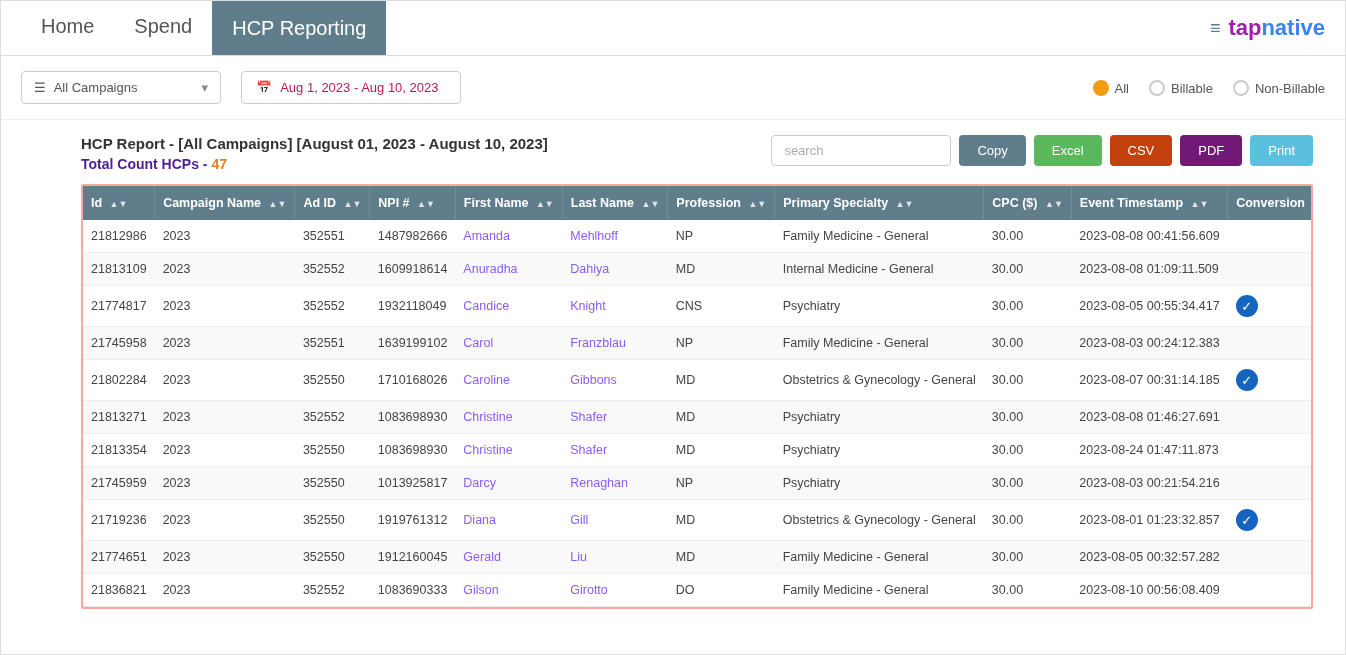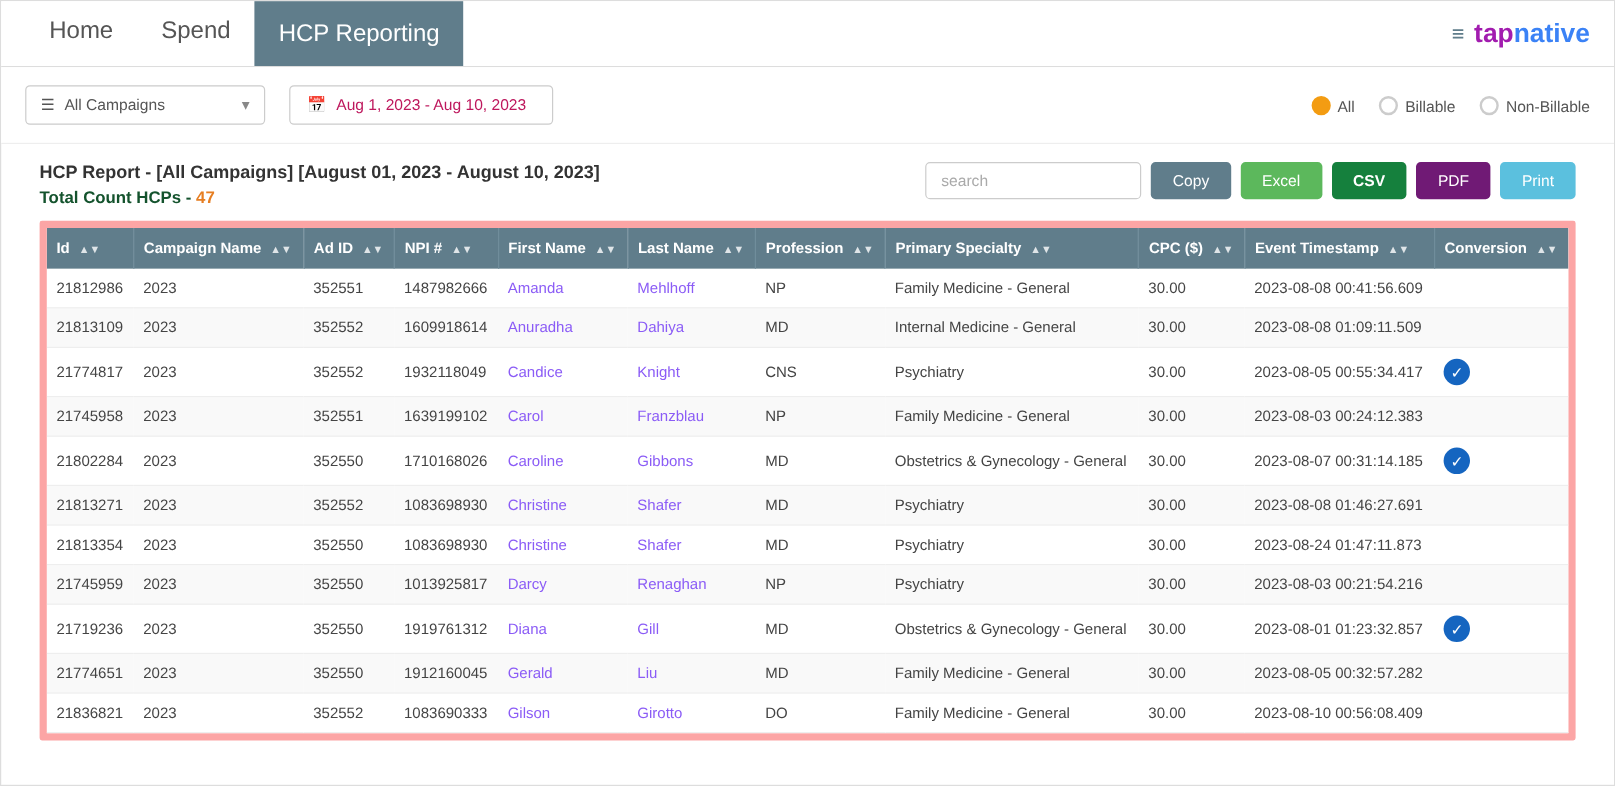--- a/index.html
+++ b/index.html
@@ -27,38 +27,38 @@
     .date-range .icon { color: #888; }
     .date-range .label { color: #be185d; }
     .radio-group { display: flex; align-items: center; gap: 20px; margin-left: auto; }
     .radio-item { display: flex; align-items: flex-end; gap: 6px; cursor: pointer; }
     .radio-circle { width: 16px; height: 16px; border-radius: 50%; border: 2px solid #ccc; display: flex; align-items: center; justify-content: center; }
     .radio-circle.checked { border-color: #f39c12; background: #f39c12; }
     .radio-circle.unchecked { background: #fff; }
     .radio-label { color: #555; font-size: 13px; }
 
     
-    .report-area { padding: 15px 32px; }
+    .report-area { padding: 15px 32px; margin-left: 48px; }
     .report-header { display: flex; align-items: flex-start; justify-content: space-between; margin-bottom: 12px; }
     .report-title { font-size: 15px; font-weight: bold; color: #333; }
     .report-count { font-size: 14px; font-weight: bold; color: #333; margin-top: 4px; }
-    .report-count span { color: #14532d; }
+    .report-count span { color: #4c1d95; }
 
     .toolbar { display: flex; align-items: flex-end; gap: 8px; }
     .search-input { border: 1px solid #ccc; border-radius: 4px; padding: 7px 12px; width: 180px; font-size: 13px; color: #555; outline: none; }
     .search-input::placeholder { color: #aaa; }
     .btn { padding: 8px 18px; border: none; border-radius: 4px; font-size: 13px; cursor: pointer; color: #fff; font-weight: 500; }
     .btn-copy { background: #607d8b; }
     .btn-excel { background: #5cb85c; }
-    .btn-csv { background: #15803d; font-weight: bold; }
+    .btn-csv { background: #c2410c; }
     .btn-pdf { background: #701a75; }
     .btn-print { background: #5bc0de; }
 
     
-    .table-container { overflow-x: auto; border: 6px solid #fca5a5; border-radius: 2px; }
+    .table-container { overflow-x: auto; border: 2px solid #fca5a5; border-radius: 2px; }
     table { width: 100%; border-collapse: collapse; font-size: 12.5px; }
     thead tr { background: #607d8b; color: #fff; }
     thead th { padding: 10px 8px; text-align: left; font-weight: 600; white-space: nowrap; border-right: 1px solid #708d9b; cursor: pointer; user-select: none; }
     thead th:last-child { border-right: none; }
     thead th .sort-arrows { display: inline-flex; flex-direction: column; margin-left: 4px; font-size: 9px; line-height: 1; opacity: 0.8; }
     tbody tr { border-bottom: 1px solid #eee; }
     tbody tr:nth-child(odd) { background: #fff; }
     tbody tr:nth-child(even) { background: #f9f9f9; }
     tbody td { padding: 9px 8px; color: #444; white-space: nowrap; }
     .link-cell { color: #8b5cf6; cursor: pointer; }

